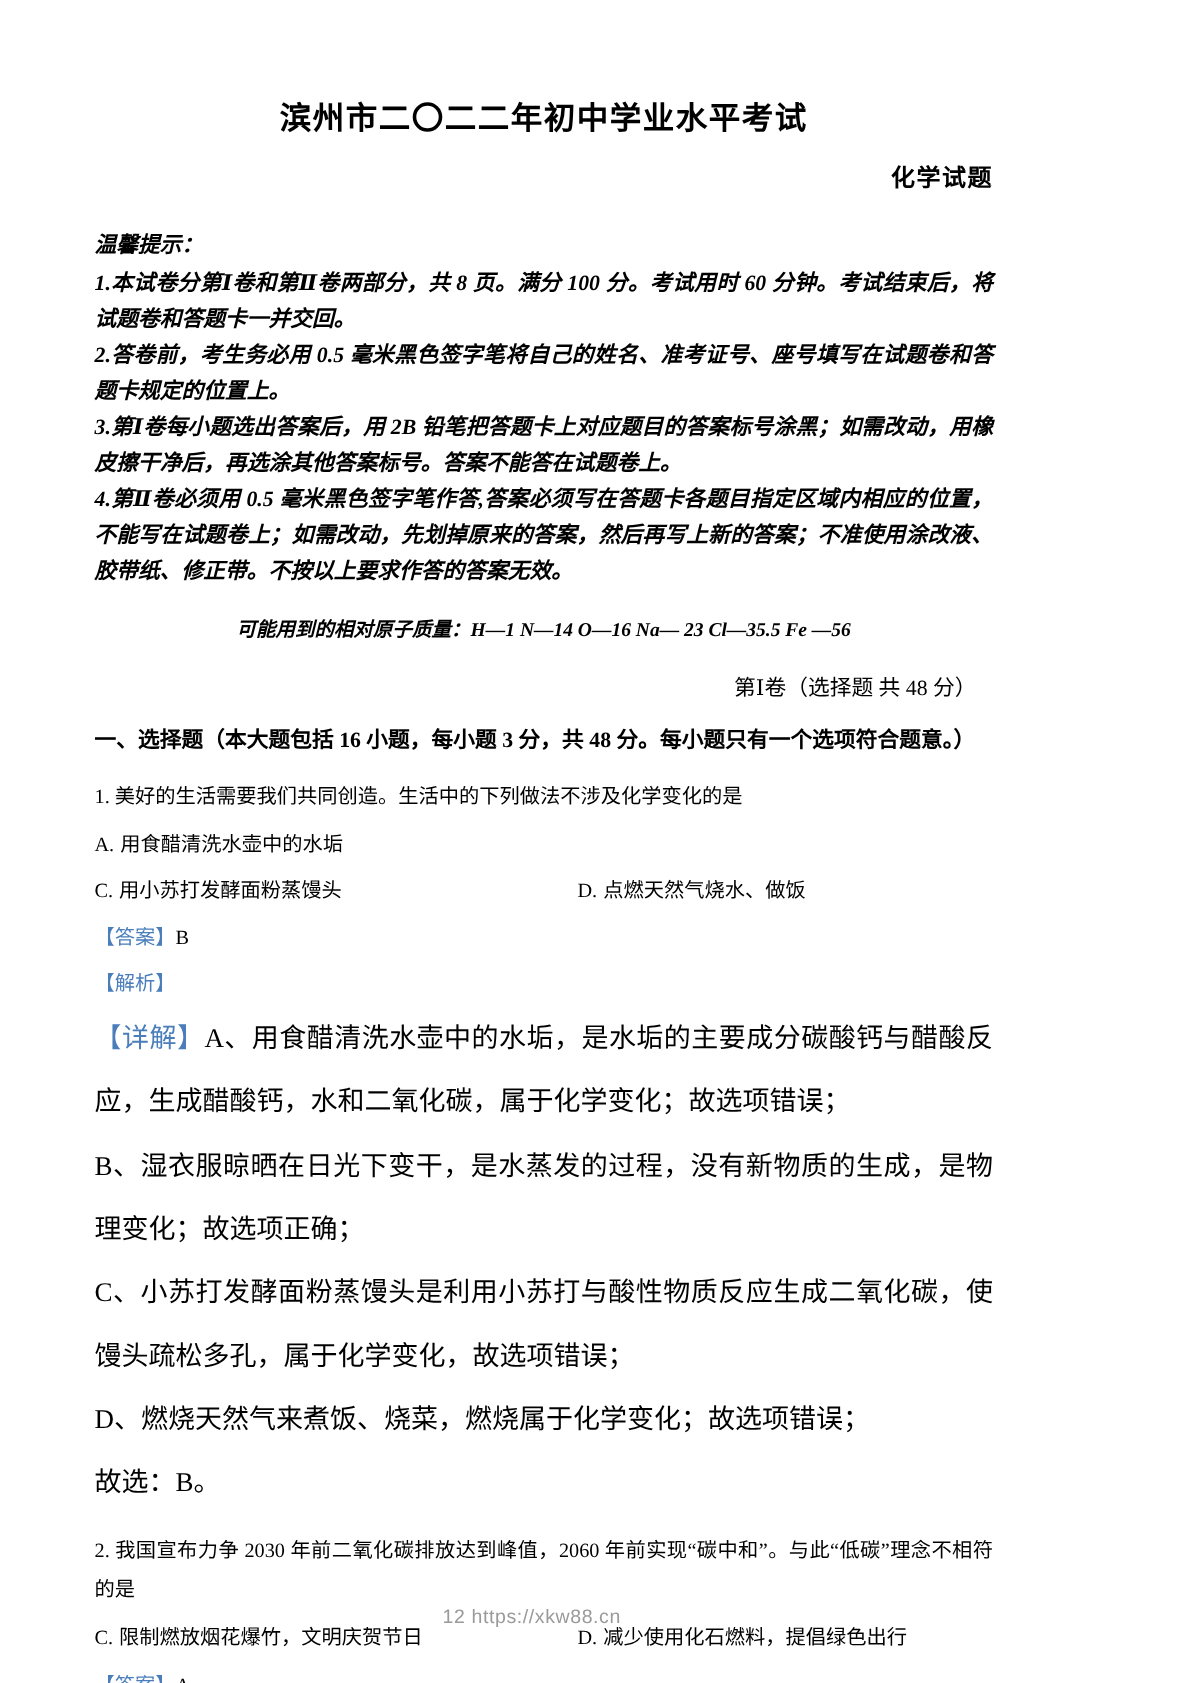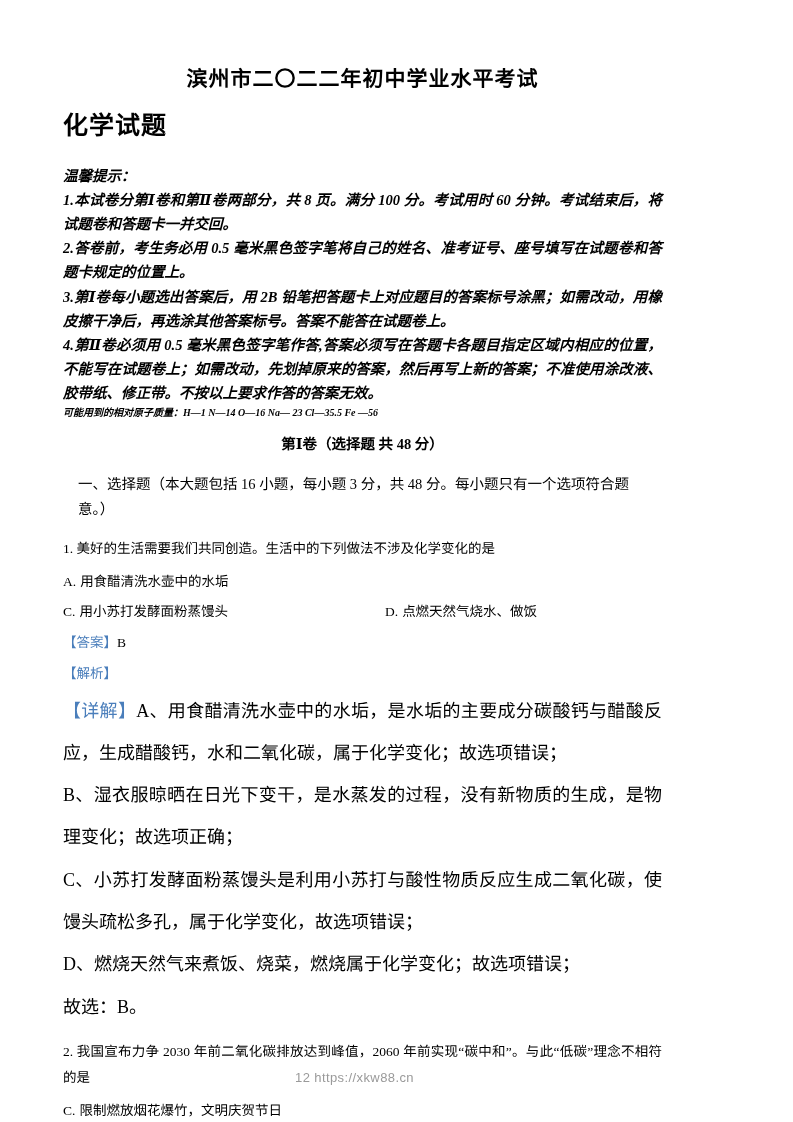--- a/index.html
+++ b/index.html
@@ -27,22 +27,22 @@
   .doc-title {
     text-align: center;
     font-size: 21px;
     font-weight: bold;
     letter-spacing: 1px;
     margin: 0;
     padding-top: 66px;
     line-height: 1.3;
   }
   .doc-subtitle {
-    text-align: left;
-    font-size: 25px;
+    text-align: right;
+    font-size: 16px;
     font-weight: bold;
     letter-spacing: 1px;
     margin: 0;
     padding-top: 17px;
     line-height: 1.3;
   }
   
   .notice {
     margin-top: 22px;
     font-style: italic;
@@ -55,39 +55,40 @@
   }
   .notice-item {
     font-size: 14.5px;
     font-weight: bold;
     line-height: 1.66;
     margin: 0;
     text-align: justify;
     text-justify: inter-ideograph;
   }
   .atomic-mass {
-    font-size: 10px;
+    font-size: 13px;
     font-weight: bold;
     line-height: 1.66;
-    margin: 0;
+    margin: 16px;
     white-space: nowrap;
+    text-align: center;
   }
   
   .paper-part {
-    text-align: center;
-    font-size: 14.5px;
-    font-weight: bold;
+    text-align: right;
+    font-size: 14.5px;
+    font-weight: normal;
     line-height: 1.7;
     margin: 11px;
   }
   .section-heading {
     font-size: 14.5px;
-    font-weight: normal;
+    font-weight: bold;
     line-height: 1.7;
-    margin: 15px;
+    margin: 0;
   }
   
   .question {
     margin-top: 11px;
   }
   .q-stem {
     font-size: 13.5px;
     line-height: 1.95;
     margin: 0;
     text-align: justify;
@@ -190,20 +191,23 @@
     <p class="ana-line">故选：B。</p>
   </div>
 
   <div class="question">
     <p class="q-stem">2. 我国宣布力争 2030 年前二氧化碳排放达到峰值，2060 年前实现“碳中和”。与此“低碳”理念不相符的是</p>
     <div class="q-options">
       <div class="opt-row">
         <div class="opt opt-left">
           <span class="opt-letter">C.</span><span>限制燃放烟花爆竹，文明庆贺节日</span>
         </div>
+        <div class="opt opt-right">
+          <span class="opt-letter">D.</span><span>减少使用化石燃料，提倡绿色出行</span>
+        </div>
       </div>
     </div>
     <p class="ans-line">
       <span class="tag">【答案】</span><span>A</span>
     </p>
     <p class="ans-line">
       <span class="tag">【解析】</span>
     </p>
   </div>
 

